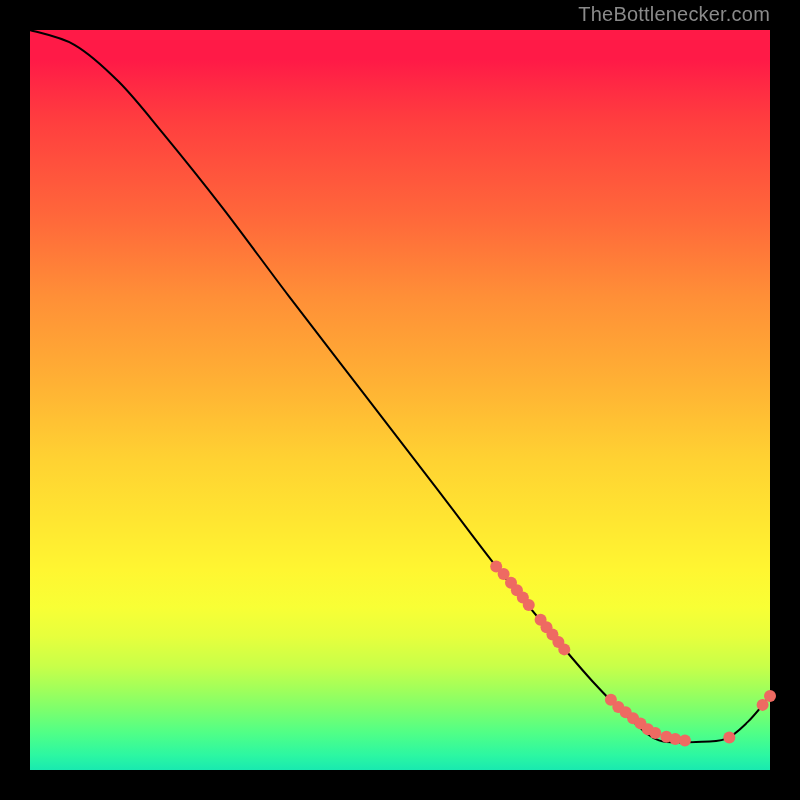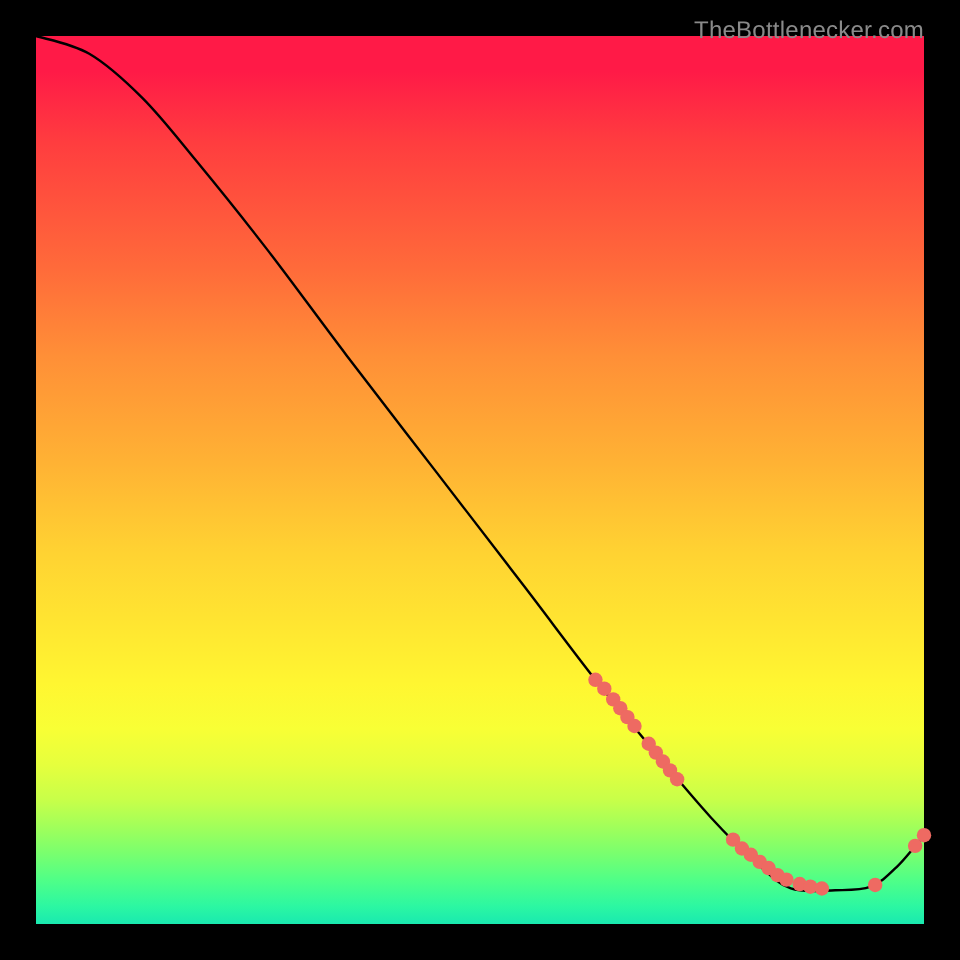--- a/index.html
+++ b/index.html
@@ -46,21 +46,21 @@
   svg.overlay {
     position: absolute;
     left: 30px;
     top: 30px;
     width: 740px;
     height: 740px;
     overflow: visible;
   }
   .watermark {
     position: absolute;
-    top: 15px;
+    top: 3px;
     right: 30px;
     font-family: Arial, Helvetica, sans-serif;
     font-size: 20px;
     color: #8a8a8a;
     letter-spacing: 0.2px;
     user-select: none;
   }
 </style>
 </head>
 <body>

